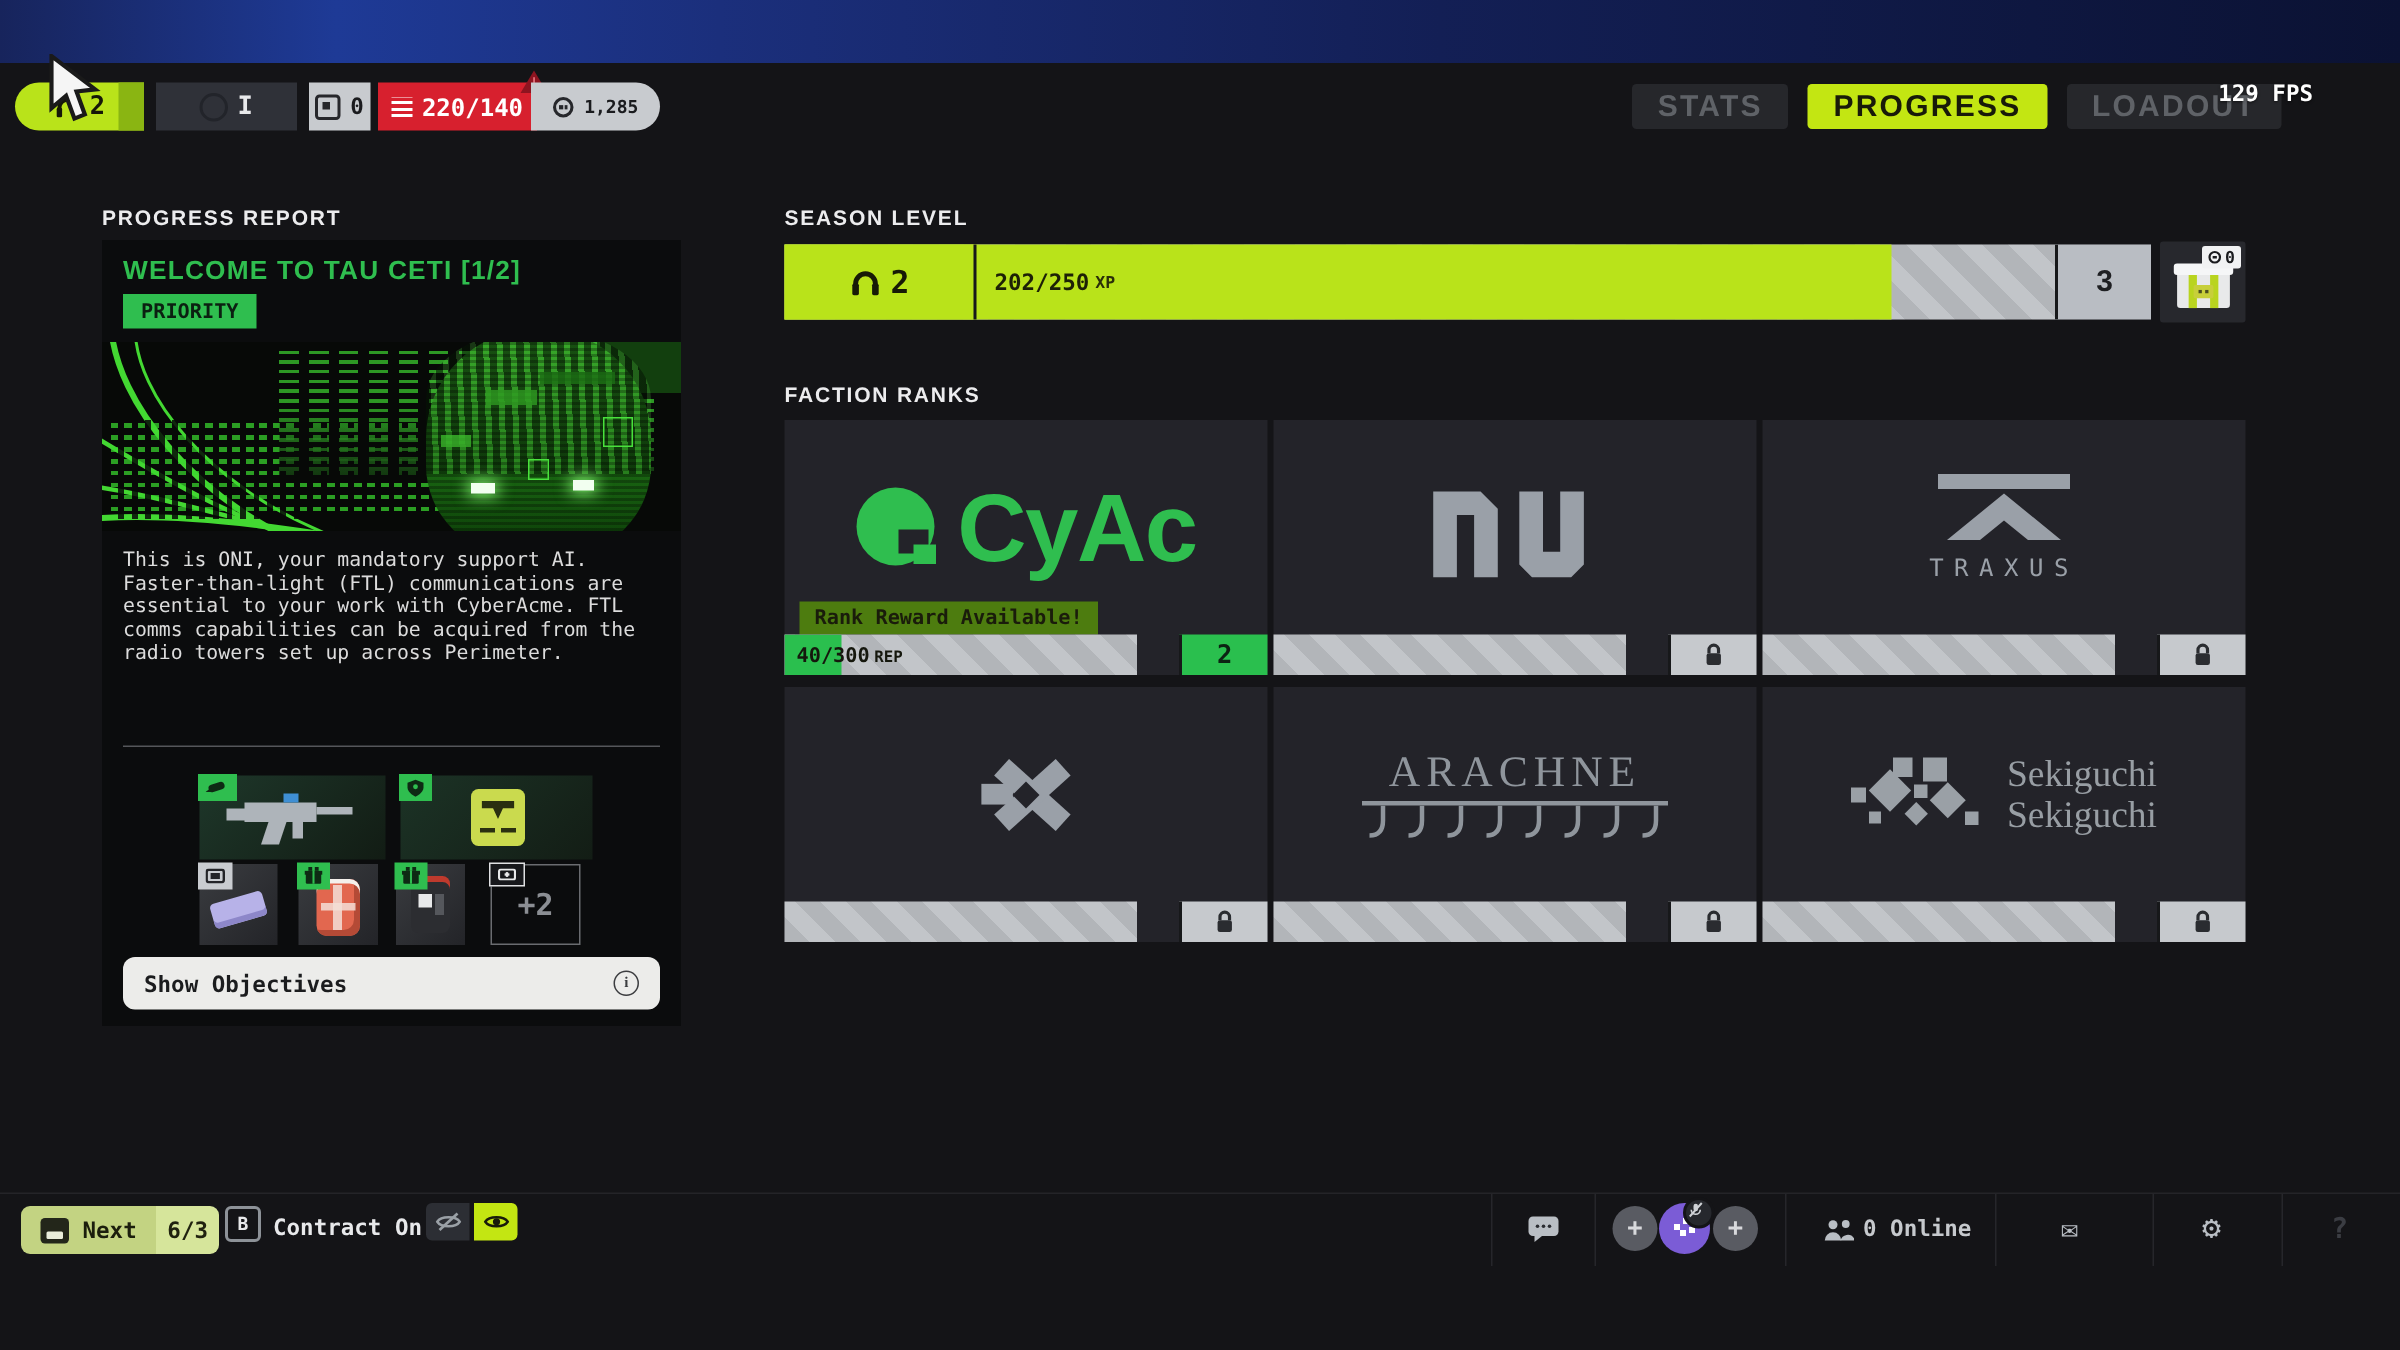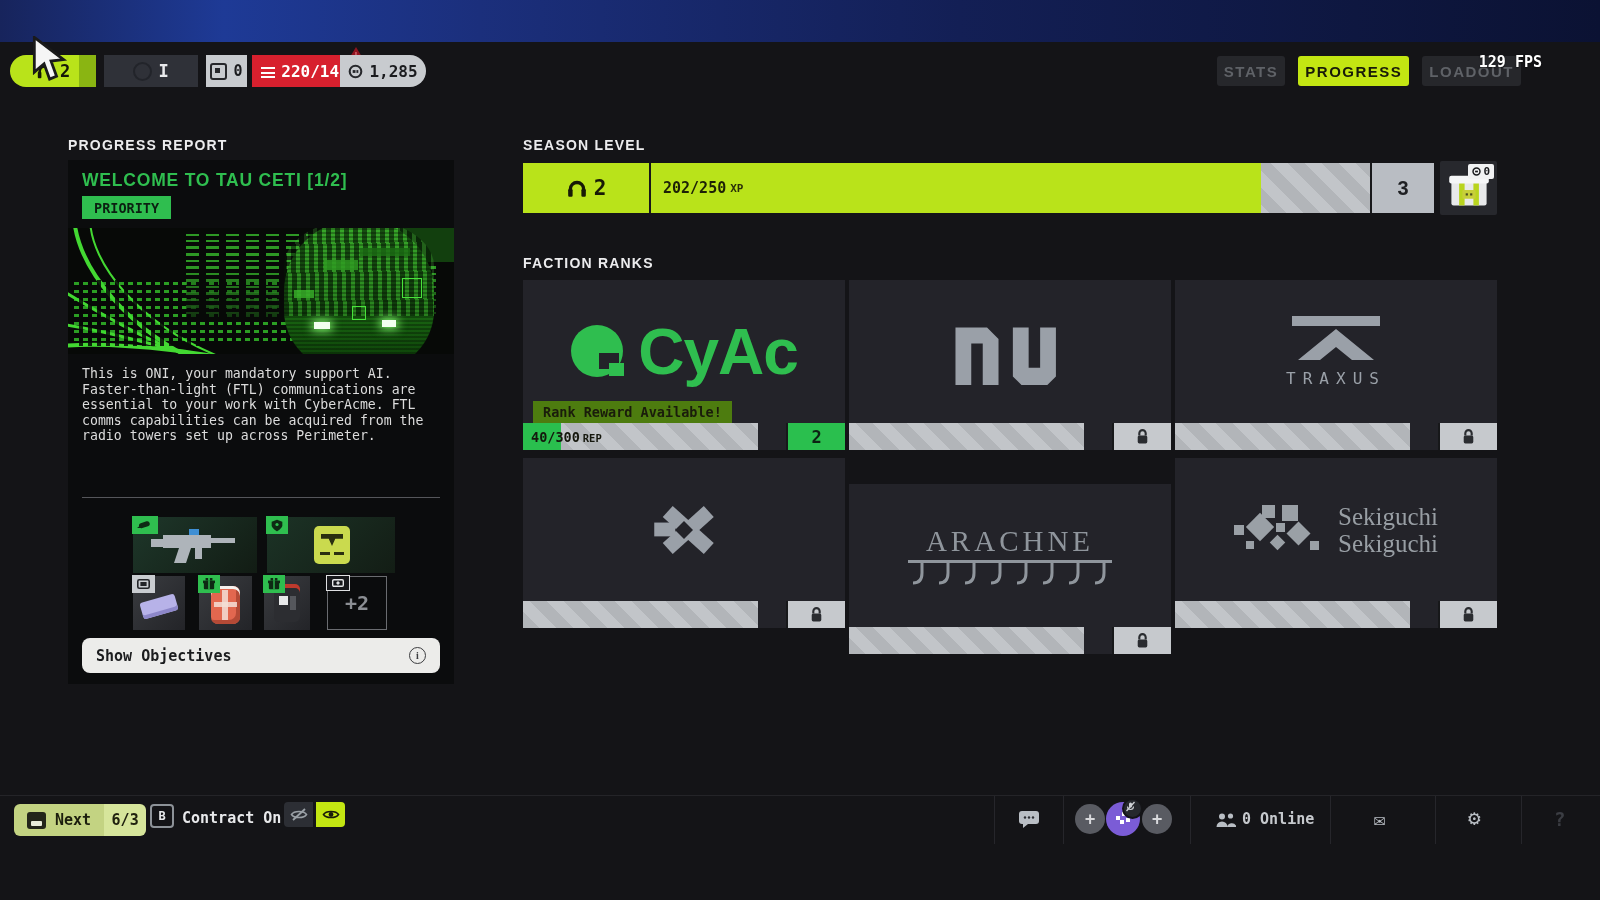--- a/index.html
+++ b/index.html
@@ -21,22 +21,22 @@
   .ring-icon{width:15px;height:15px;border:2.5px solid #22242a;border-radius:50%;}
   .sq-icon{width:13px;height:13px;border:2px solid #26272b;border-radius:3px;position:relative;}
   .sq-icon:before{content:"";position:absolute;left:3px;top:3px;width:5px;height:5px;background:#26272b;}
   .ammo-icon{width:14px;height:13px;background:repeating-linear-gradient(0deg,#ffffff 0 2px,rgba(0,0,0,0) 2px 4.3px);}
   .warn-tri{position:absolute;top:-8px;right:-7px;width:0;height:0;
             border-left:9px solid transparent;border-right:9px solid transparent;border-bottom:15px solid #8e1420;}
   .warn-ex{position:absolute;top:-4px;right:-3px;width:10px;text-align:center;
            font-size:9px;font-weight:700;color:#e4707b;}
 
   
-  .tab{height:30px;padding:0 7px;display:flex;align-items:center;border-radius:3px;
-       font-family:"Liberation Sans",sans-serif;font-weight:700;font-size:15px;letter-spacing:1.5px;
+  .tab{height:30px;padding:0 17px;display:flex;align-items:center;border-radius:3px;
+       font-family:"Liberation Sans",sans-serif;font-weight:700;font-size:20px;letter-spacing:1.5px;
        background:#26272b;color:#5f6267;}
   .tab.active{background:#c3e612;color:#181a09;}
 
   
   .report-card{left:68px;top:160px;width:386px;height:524px;background:#0b0c0d;}
   .rep-title{color:#2fbe4f;font-family:"Liberation Sans",sans-serif;font-weight:700;
              font-size:17.5px;letter-spacing:.8px;}
   .prio{background:#2fbe4f;color:#0b2011;font-weight:700;font-size:13.5px;
         height:23px;display:inline-flex;align-items:center;padding:0 12px;}
   .body-txt{font-size:13.2px;line-height:15.6px;color:#dcdcdc;}
@@ -141,21 +141,21 @@
     <span>0</span>
   </div>
 
   <div class="abs chip" style="left:252px;top:55px;width:106px;background:#d7202e;color:#ffffff;font-size:16px;">
     <span class="ammo-icon"></span>
     <span>220/140</span>
     <span class="warn-tri"></span>
     <span class="warn-ex">!</span>
   </div>
 
-  <div class="abs chip" style="left:340px;top:55px;width:86px;background:#c8cbcf;border-radius:0 16px 16px 0;color:#1a1b1e;font-size:16px;">
+  <div class="abs chip" style="left:354px;top:55px;width:86px;background:#c8cbcf;border-radius:0 16px 16px 0;color:#1a1b1e;font-size:12px;">
     <svg width="15" height="15" viewBox="0 0 16 16">
       <circle cx="8" cy="8" r="6.2" stroke="#26272b" stroke-width="2.2" fill="none"></circle>
       <rect x="5" y="6.5" width="3" height="3" fill="#26272b"></rect>
       <rect x="9" y="6.5" width="2" height="3" fill="#26272b"></rect>
     </svg>
     <span>1,285</span>
   </div>
 
   <div class="abs" style="right:79px;top:56px;display:flex;gap:13px;">
     <div class="tab">STATS</div>
@@ -428,21 +428,21 @@
       <div class="ftrack stripes"></div>
       <div class="fcell lock">
         <svg width="15" height="17" viewBox="0 0 14 16">
           <path d="M4 7 V5 a3 3 0 0 1 6 0 V7" stroke="#2a2c30" stroke-width="2" fill="none"></path>
           <rect x="2.5" y="7" width="9" height="7.5" rx="1.5" fill="#2a2c30"></rect>
         </svg>
       </div>
     </div>
   </div>
 
-  <div class="fcard" style="left:849px;top:458px;margin-top:26px;">
+  <div class="fcard" style="left:849px;top:458px;">
     <div class="flogo">
       <span class="arachne-txt">ARACHNE</span>
       <div class="ar-line"></div>
       <svg width="204" height="24" viewBox="0 0 204 24" fill="none" stroke="#8f959c" stroke-width="3">
         <path d="M14 0 V10 Q14 20 5 20"></path>
           <path d="M40 0 V10 Q40 20 31 20"></path>
         <path d="M66 0 V10 Q66 20 57 20"></path>
           <path d="M92 0 V10 Q92 20 83 20"></path>
         <path d="M118 0 V10 Q118 20 109 20"></path>
           <path d="M144 0 V10 Q144 20 135 20"></path>

